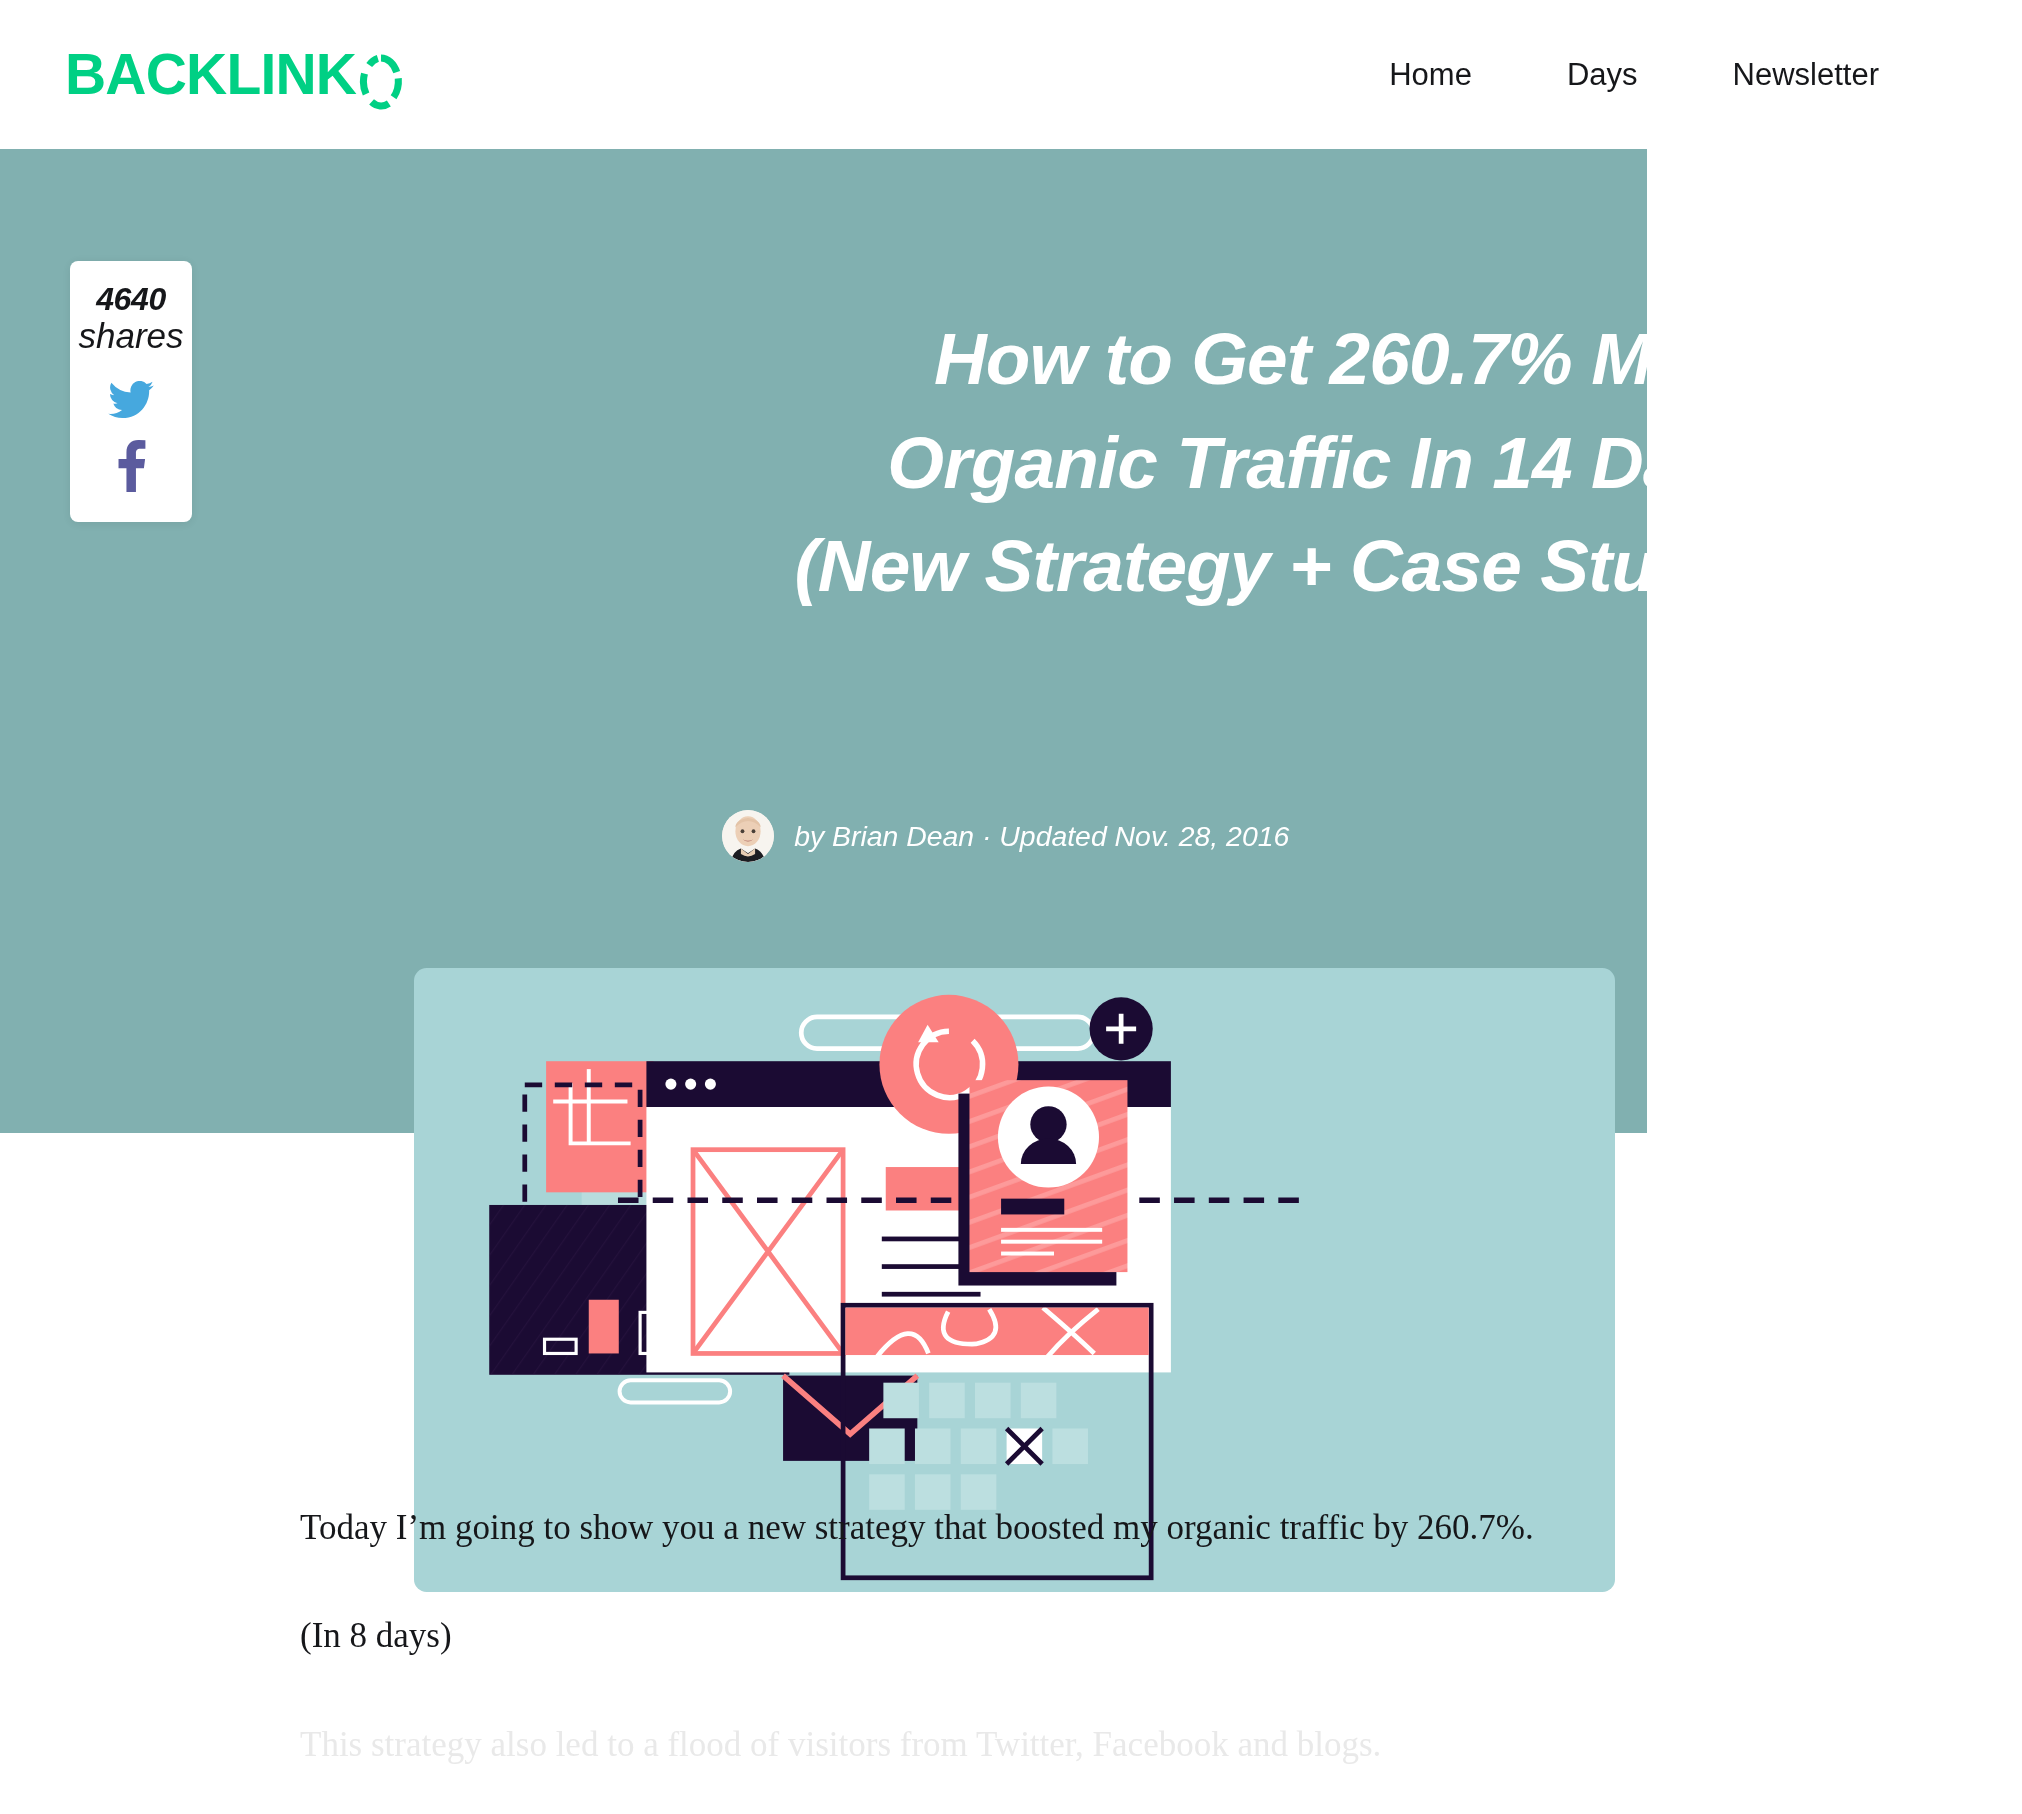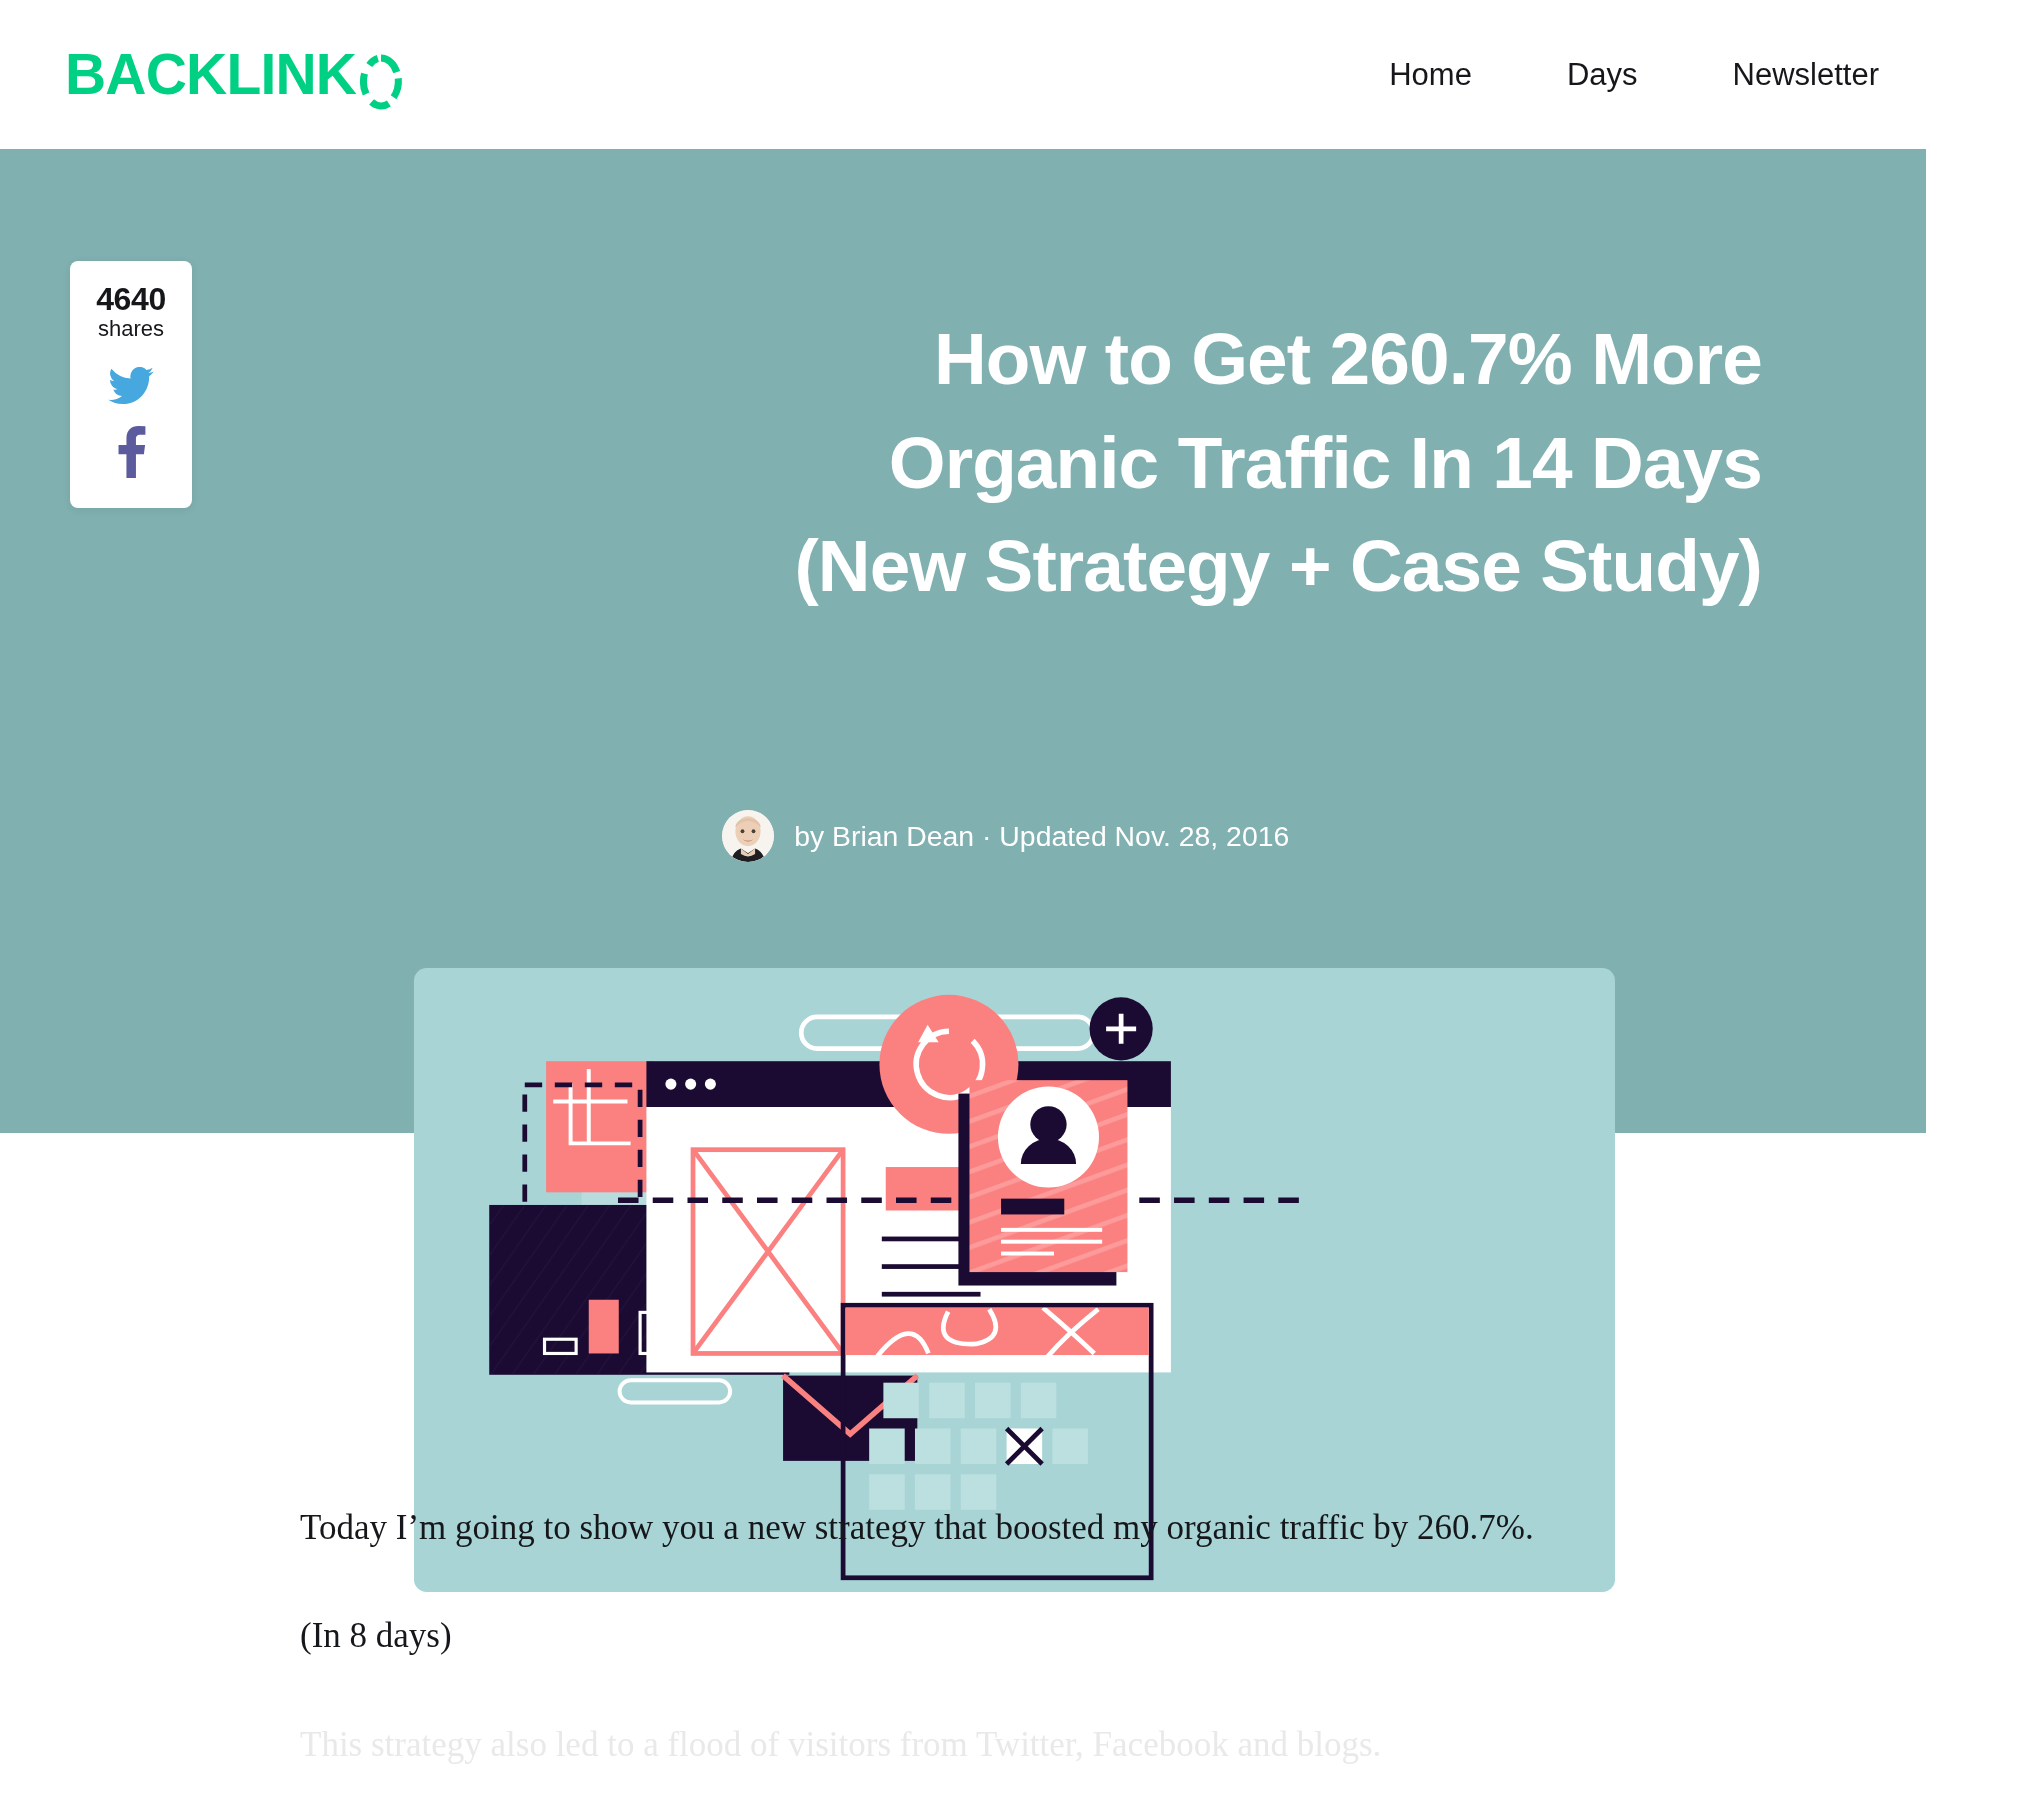--- a/index.html
+++ b/index.html
@@ -43,23 +43,24 @@
     font-size: 31px;
     color: #16171a;
     text-decoration: none;
     font-family: "Liberation Sans", sans-serif;
     cursor: pointer;
   }
 
   
   .hero {
     position: relative;
-    width: 1926px;
+    width: 1647px;
     height: 984px;
     background: #81b0b0;
+    font-style: italic;
   }
   .hero-inner { position: relative; width: 2023px; height: 100%; }
 
   
   .share-box {
     position: absolute;
     left: 70px;
     top: 112px;
     width: 122px;
     background: #ffffff;
@@ -70,21 +71,21 @@
     flex-direction: column;
     align-items: center;
   }
   .share-count {
     font-size: 32px;
     font-weight: bold;
     color: #16171a;
     line-height: 1.05;
     letter-spacing: -0.4px;
   }
-  .share-label { font-size: 22px; color: #16171a; line-height: 1.1; margin-bottom: 9px; }
+  .share-label { font-size: 35px; color: #16171a; line-height: 1.1; margin-bottom: 9px; }
   .share-icon { margin-top: 17.4px; cursor: pointer; display: block; }
 
   
   .hero-title {
     position: absolute;
     left: 0; right: 0;
     top: 158px;
     text-align: right;
     color: #ffffff;
     font-size: 73px;

